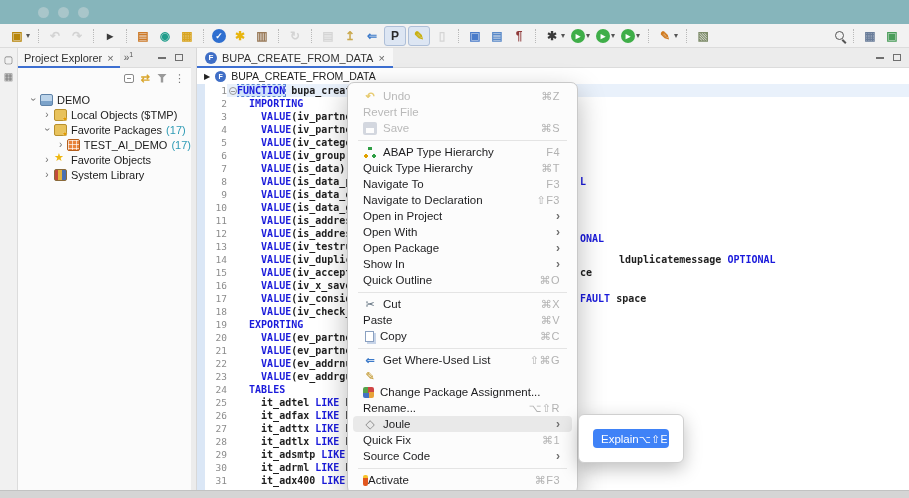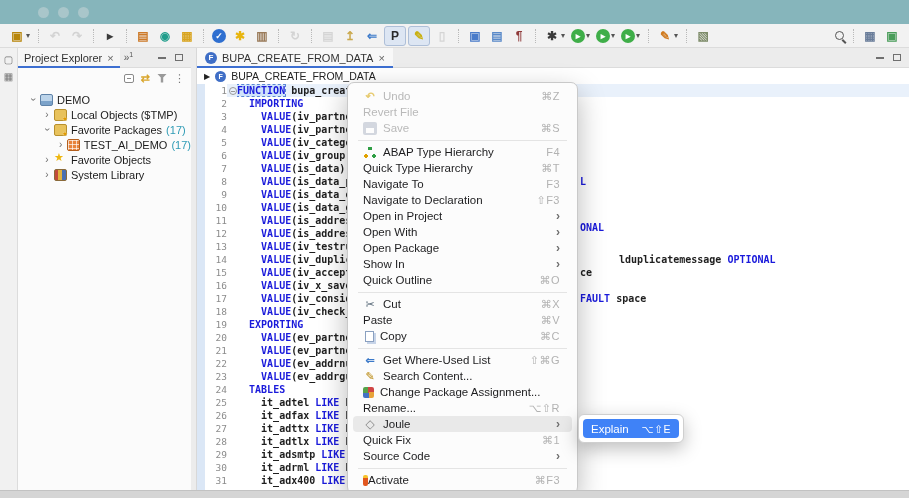--- a/index.html
+++ b/index.html
@@ -99,21 +99,21 @@
   .ic-hier{background:radial-gradient(circle 2px at 7px 2.5px,#2f9e44 98%,transparent),radial-gradient(circle 2px at 3px 10px,#e0a100 98%,transparent),radial-gradient(circle 2px at 11px 10px,#2f9e44 98%,transparent);}
   .ic-cut{color:#5a6b7a;}
   .ic-copy{background:#fff;border:1px solid #8aa0c0;width:9px;height:11px;margin-left:2px;box-shadow:2px 2px 0 #c7d4e8;}
   .ic-whereused{color:#3b79c9;font-weight:700;}
   .ic-searchcontent{color:#b8860b;}
   .ic-pkgassign{background:conic-gradient(#d04545 0 25%,#e8a33a 0 50%,#4472c4 0 75%,#56a34a 0);border-radius:2px;width:11px;height:11px;margin-top:1px;}
   .ic-joule{color:#8a8a8a;font-size:12px;}
   .ic-activate{width:5px;height:11px;margin:1px auto 0;background:linear-gradient(#f7c32b 25%,#e2571f 25%);border-radius:2px;}
   
   .submenu{position:absolute;left:578px;top:414px;width:106px;background:#fff;border:1px solid #cfcfcf;
-           border-radius:6px;box-shadow:0 6px 18px rgba(0,0,0,.25);padding:4px;z-index:55;}
+           border-radius:6px;box-shadow:0 6px 18px rgba(0,0,0,.25);padding:14px;z-index:55;}
   .sub-item{background:#3f82f7;border-radius:4px;height:19px;display:flex;align-items:center;
             justify-content:space-between;padding:0 8px;color:#fff;font-size:11.5px;}
   .sub-short{font-size:10.5px;letter-spacing:.5px;}
   
   .bottomstrip{position:absolute;left:0;bottom:0;right:0;height:8px;background:#d5d5d5;border-top:1px solid #c2c2c2;z-index:60;}
 </style>
 </head>
 <body>
 
 <div class="window">
@@ -464,21 +464,21 @@
             <span class="fold"></span>
             <span class="codeseg"><span class="k-id">    it_adrml </span><span class="k-kw">LIKE</span><span class="k-id"> bap</span></span>
           </div>
           <div class="cl">
             <span class="ln">31</span>
             <span class="fold"></span>
             <span class="codeseg"><span class="k-id">    it_adx400 </span><span class="k-kw">LIKE</span><span class="k-id"> ba</span></span>
           </div>
         </div>
     <span class="frag" style="top: 91px;"><span class="k-kw">L</span></span>
-        <span class="frag" style="top: 137px;"><span class="k-kw">ONAL</span></span>
+        <span class="frag" style="top: 148px;"><span class="k-kw">ONAL</span></span>
         <span class="frag" style="top: 169px; margin-left: 39px;"><span class="k-id">lduplicatemessage </span><span class="k-kw">OPTIONAL</span></span>
         <span class="frag" style="top: 182px; text-align: center;"><span class="k-id">ce</span></span>
         <span class="frag" style="top: 208px;"><span class="k-kw">FAULT </span><span class="k-id">space</span></span>
       </div>
   </div>
 
   <div class="menu">
       <div class="mi dis">
         <span class="mi-icon ic-undo">↶</span>
         <span class="mi-label">Undo</span>
@@ -546,21 +546,20 @@
         <span class="mi-short">⌘C</span>
       </div>
       <div class="msep"></div>
       <div class="mi">
         <span class="mi-icon ic-whereused">⇐</span>
         <span class="mi-label">Get Where-Used List</span>
         <span class="mi-short">⇧⌘G</span>
       </div>
       <div class="mi">
         <span class="mi-icon ic-searchcontent">✎</span>
-        <span class="mi-label">Search Content...</span>
       </div>
       <div class="mi">
         <span class="mi-icon ic-pkgassign"></span>
         <span class="mi-label">Change Package Assignment...</span>
       </div>
       <div class="mi">
         <span class="mi-label">Rename...</span>
         <span class="mi-short">⌥⇧R</span>
       </div>
       <div class="mi hov">

